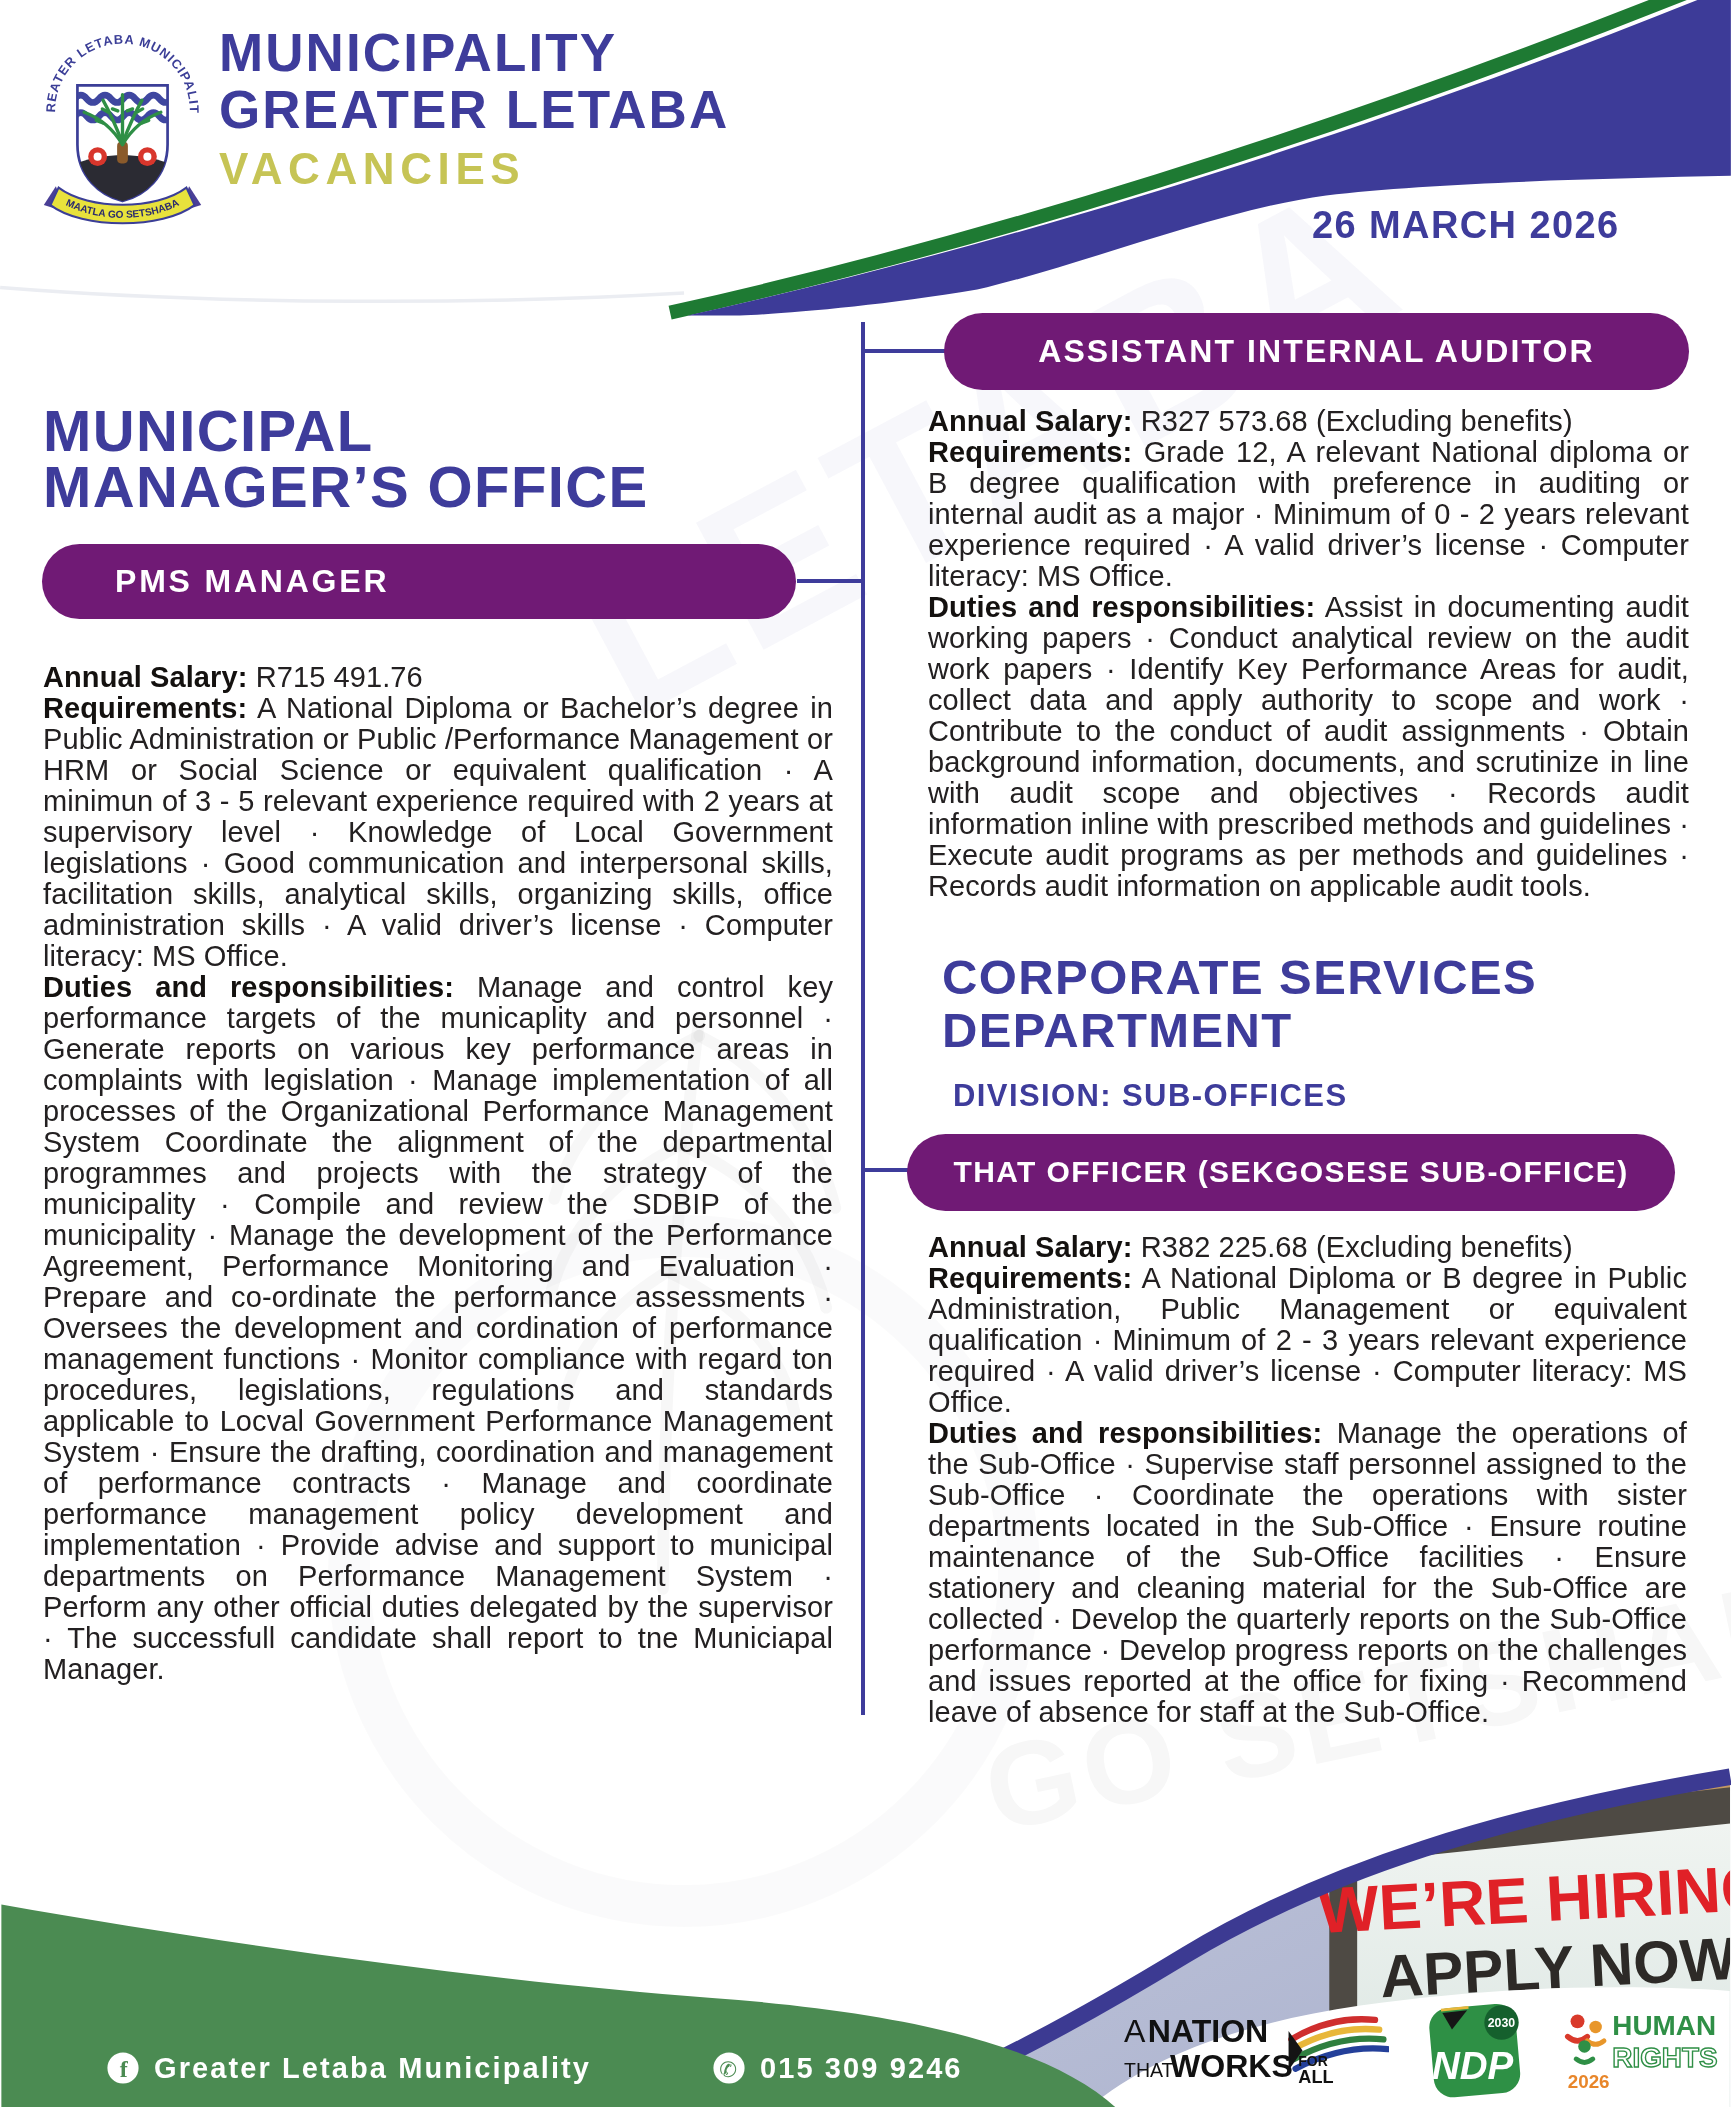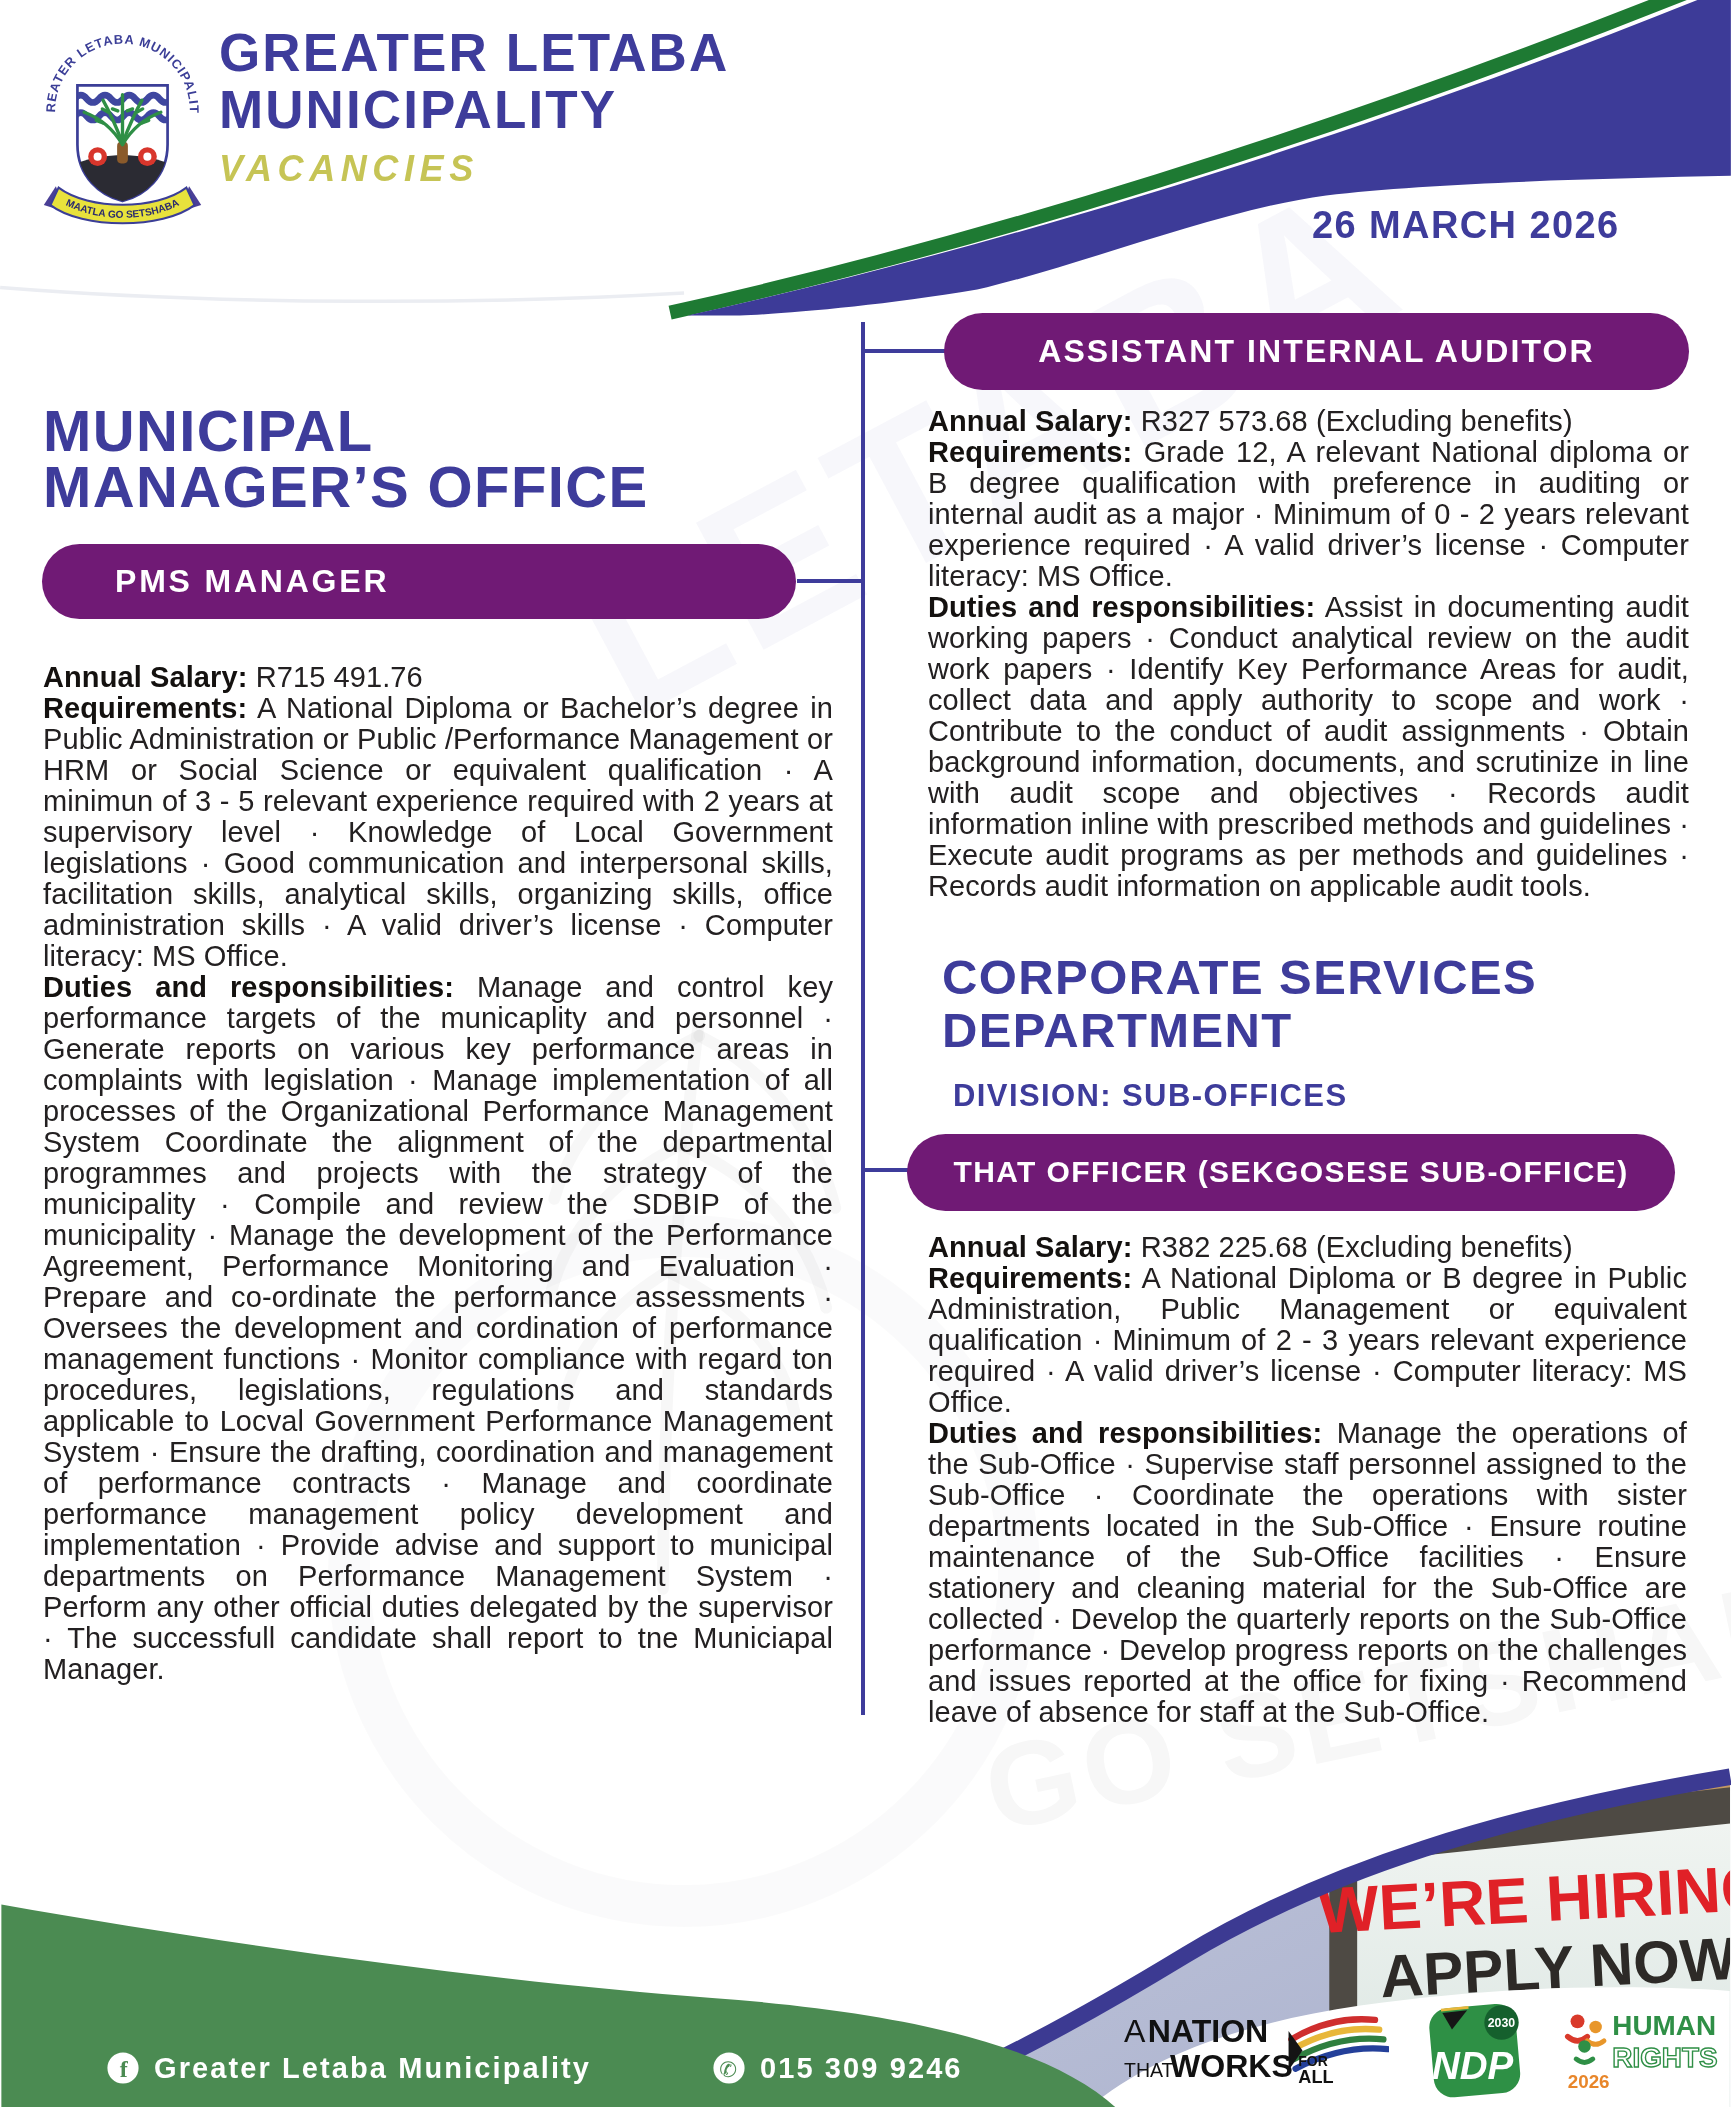--- a/index.html
+++ b/index.html
@@ -5,21 +5,21 @@
   html,body{margin:0;padding:0;}
   .page{
     position:relative;width:1731px;height:2108px;background:#ffffff;overflow:hidden;
     font-family:"Liberation Sans",sans-serif;color:#232021;
   }
   .abs{position:absolute;}
 
   
   .title-block{position:absolute;left:219px;top:24px;}
   .title-line{font-size:53px;line-height:57px;font-weight:800;color:#3e3c9b;letter-spacing:2.1px;}
-  .title-vac{font-size:36px;line-height:56px;font-weight:800;color:#c6c455;letter-spacing:5.6px;margin-top:2.8px;font-style:italic;}
+  .title-vac{font-size:44px;line-height:56px;font-weight:800;color:#c6c455;letter-spacing:5.6px;margin-top:2.8px;}
   .date{position:absolute;left:1312px;top:204px;font-size:38px;font-weight:800;color:#3e3c9b;letter-spacing:1.4px;}
 
   
   .wm-text1{position:absolute;left:544px;top:328px;font-size:209px;font-weight:800;
     color:rgba(62,60,155,0.045);transform:rotate(-28deg);letter-spacing:9.8px;white-space:nowrap;}
   .wm-text2{position:absolute;left:977px;top:1626px;font-size:119px;font-weight:800;
     color:rgba(20,20,40,0.035);transform:rotate(-12deg);letter-spacing:5.6px;white-space:nowrap;}
   .wm-circle{position:absolute;left:328px;top:1215px;width:628px;height:628px;border-radius:50%;
     border:42px solid rgba(20,20,60,0.02);}
 
@@ -125,22 +125,22 @@
     <path d="M 30 264 C 75 298 175 298 220 264 L 232 290 C 185 326 65 326 18 290 Z" fill="#e8e23c" stroke="#3b3e97" stroke-width="3"></path>
     <defs>
         <path id="mottoArc" d="M 36 288 C 90 316 160 316 214 288"></path>
       </defs>
     <text font-size="15" font-weight="bold" fill="#2b2b6e">
       <textPath href="#mottoArc" startOffset="50%" text-anchor="middle">MAATLA GO SETSHABA</textPath>
     </text>
   </svg>
 
   <div class="title-block">
+    <div class="title-line">MUNICIPALITY</div>
     <div class="title-line">GREATER LETABA</div>
-    <div class="title-line">MUNICIPALITY</div>
     <div class="title-vac">VACANCIES</div>
   </div>
   <div class="date">26 MARCH 2026</div>
 
   <div class="vline"></div>
   <div class="conn" id="conn1"></div>
   <div class="conn" id="conn2"></div>
   <div class="conn" id="conn3"></div>
 
   <div class="dept-heading">MUNICIPAL MANAGER’S OFFICE</div>

